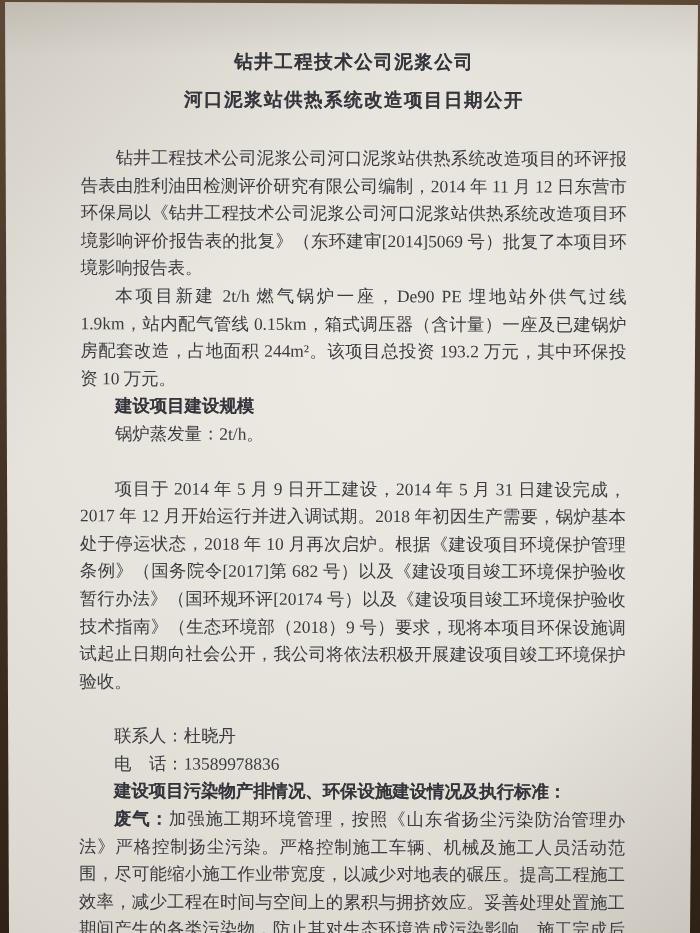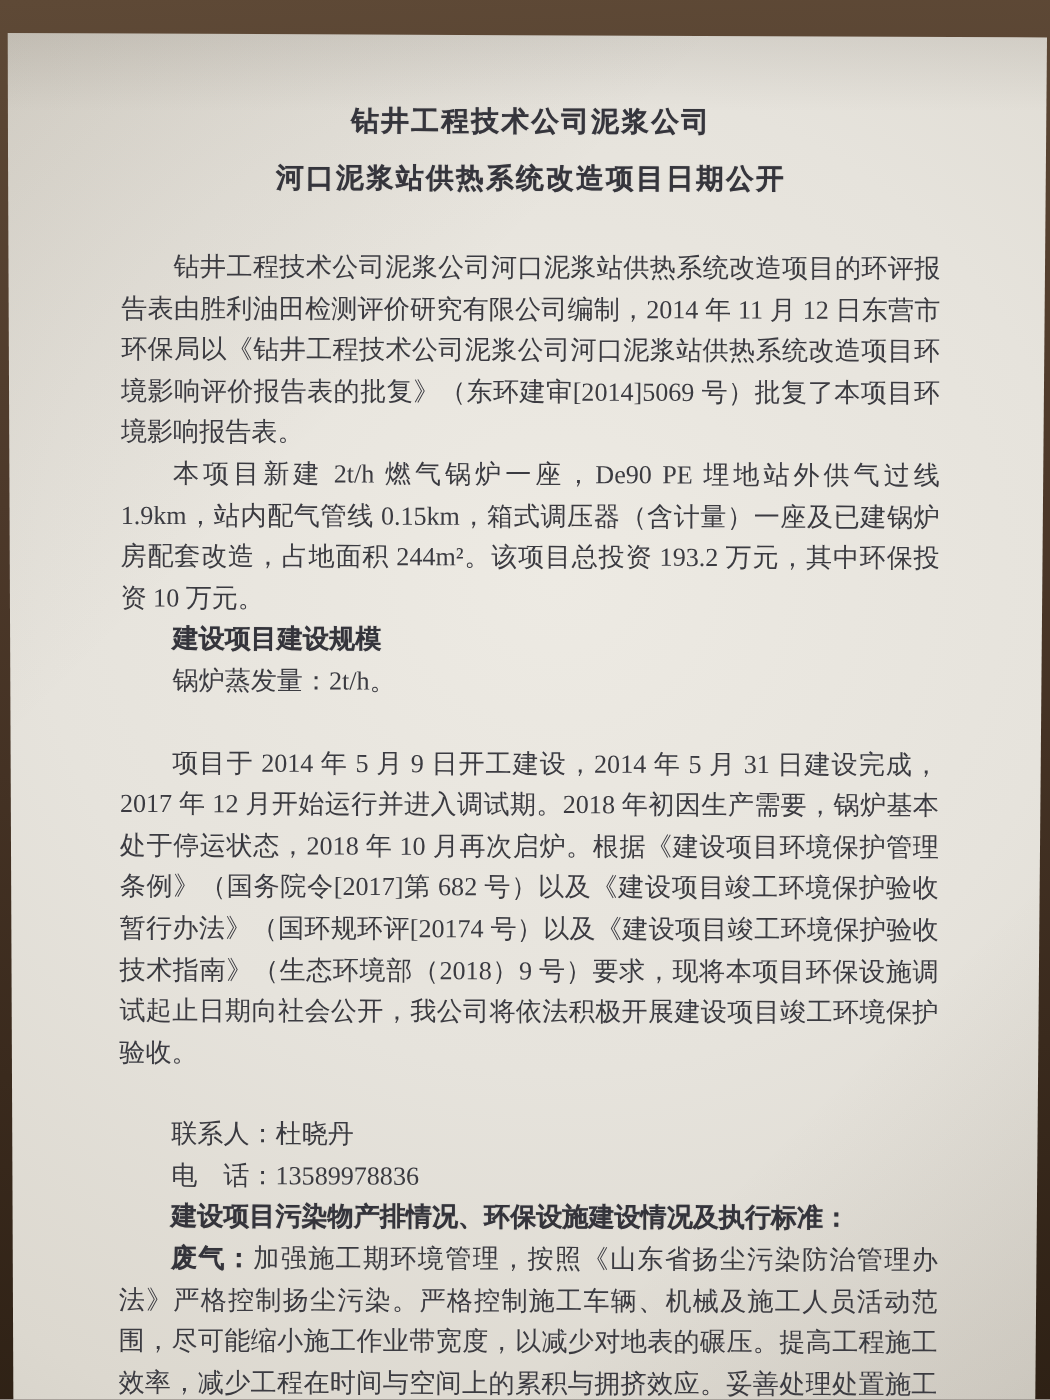--- a/index.html
+++ b/index.html
@@ -15,21 +15,20 @@
     font-family: "Liberation Serif", "DejaVu Serif", serif;
   }
   
   .paper {
     position: absolute;
     inset: 0;
     clip-path: polygon(5px 2px, 698px 5px, 690px 933px, 9px 933px);
     background:
       radial-gradient(ellipse 130% 95% at 53% 40%,
         #edeae3 0%, #e6e3dc 38%, #dcd8cf 70%, #cdc9c0 92%, #c3bfb6 100%);
-    margin-top: 20px;
   }
   .paper::before {
     content: "";
     position: absolute;
     inset: 0;
     background:
       linear-gradient(135deg, rgba(86, 74, 56, 0.12) 0%, rgba(86, 74, 56, 0) 30%),
       linear-gradient(180deg, rgba(60, 50, 40, 0.10) 0%, rgba(60, 50, 40, 0) 6%),
       linear-gradient(315deg, rgba(60, 50, 40, 0.10) 0%, rgba(60, 50, 40, 0) 22%);
     pointer-events: none;

